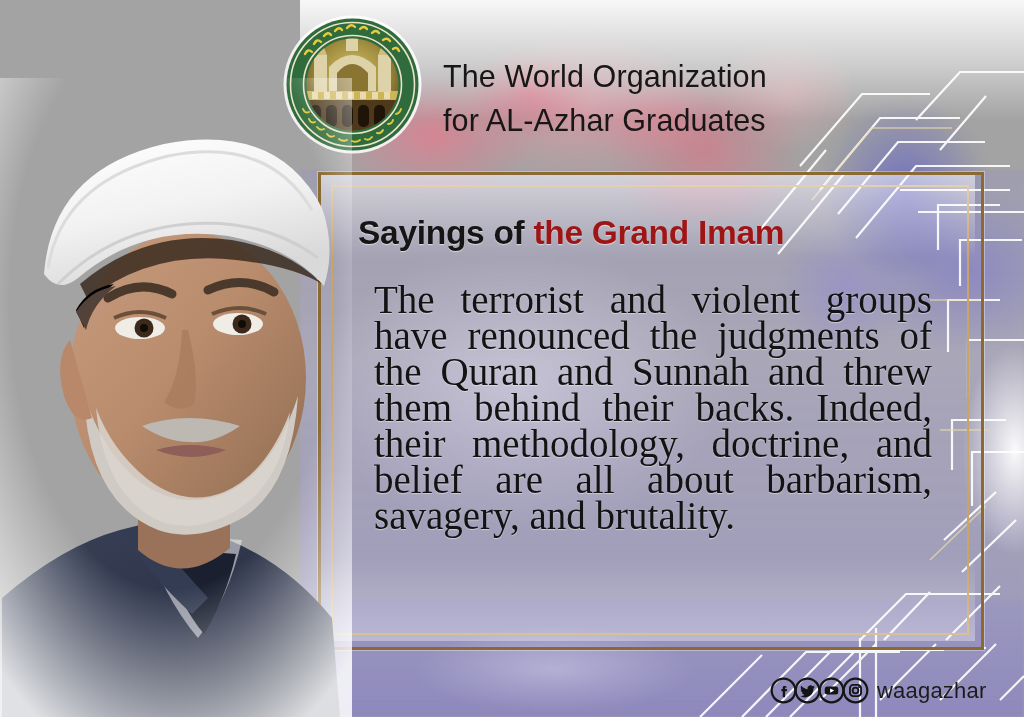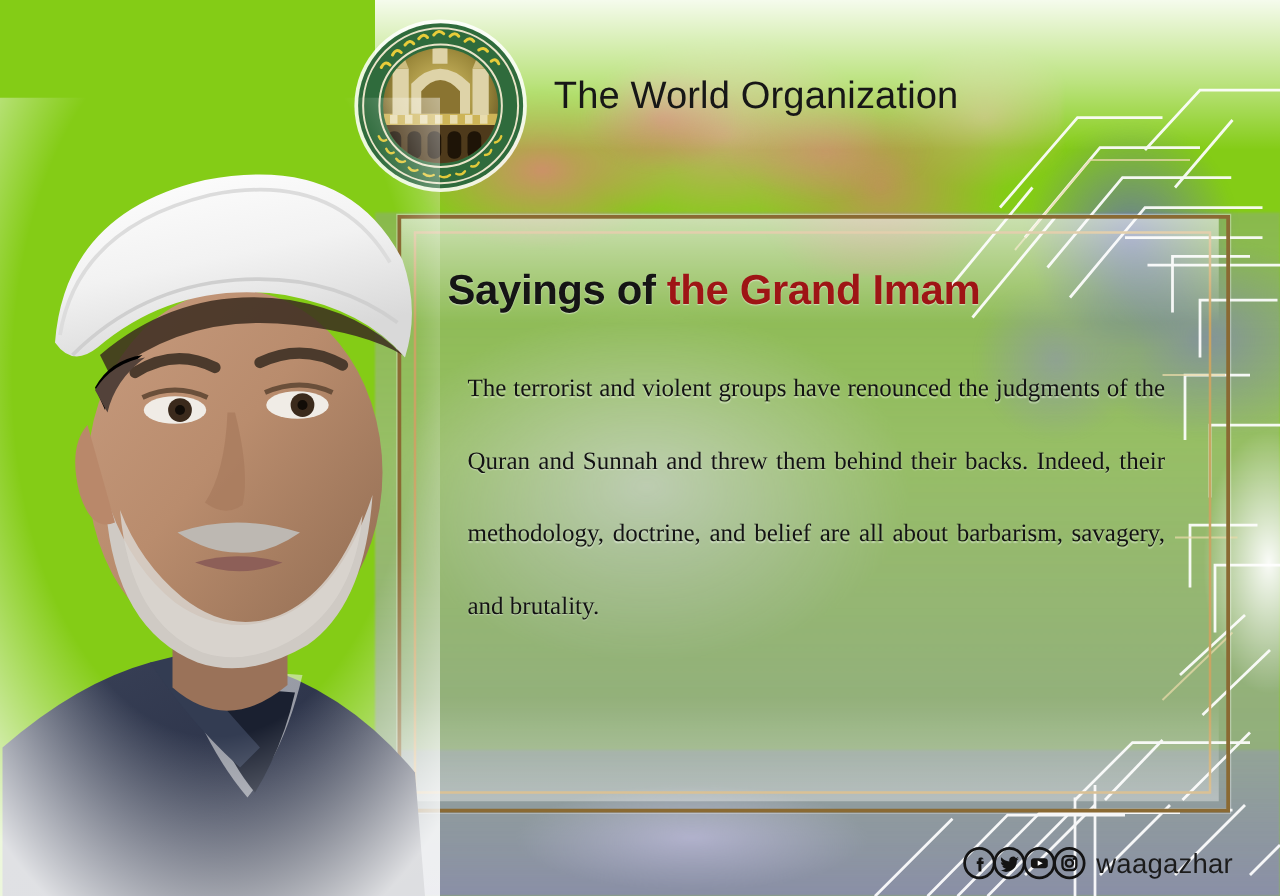--- a/index.html
+++ b/index.html
@@ -9,21 +9,21 @@
   }
   body {
     font-family: "Liberation Sans", sans-serif;
   }
 
   #poster {
     position: relative;
     width: 1024px;
     height: 717px;
     overflow: hidden;
-    background: #84cc16;
+    background: #a3a3a3;
   }
 
   
   .bg-layer {
     position: absolute;
     inset: 0;
     pointer-events: none;
   }
 
   .wc-pink {
@@ -179,22 +179,22 @@
   }
   .sayings .k1 { color: #151515; }
   .sayings .k2 { color: #9E1515; }
 
   .quote {
     position: absolute;
     left: 374px;
     top: 282px;
     width: 558px;
     font-family: "Liberation Serif", serif;
-    font-size: 20px;
-    line-height: 58px;
+    font-size: 39px;
+    line-height: 36px;
     color: #131313;
     text-align: justify;
     text-align-last: left;
     text-shadow: 0 1px 1px rgba(255,255,255,0.45);
   }
 
   
   .social {
     position: absolute;
     left: 770px;
@@ -360,20 +360,21 @@
         <path d="M84 126 q4 2 7 -2"></path>
           <path d="M96 120 q4 1 6 -3"></path>
           <path d="M107 111 q4 0 5 -4"></path>
         <path d="M115 101 q4 -1 5 -5"></path>
       </g>
     </svg>
   </div>
 
   <div class="org-title">
     <span class="l1">The World Organization</span>
+    <span class="l2">for AL-Azhar Graduates</span>
   </div>
 
   <div class="portrait">
     <svg width="360" height="639" viewBox="0 0 360 639">
       <defs>
         <linearGradient id="skin" x1="0" y1="0" x2="1" y2="1">
           <stop offset="0%" stop-color="#c79b7e"></stop>
           <stop offset="45%" stop-color="#b98c6d"></stop>
           <stop offset="100%" stop-color="#8e6a50"></stop>
         </linearGradient>

